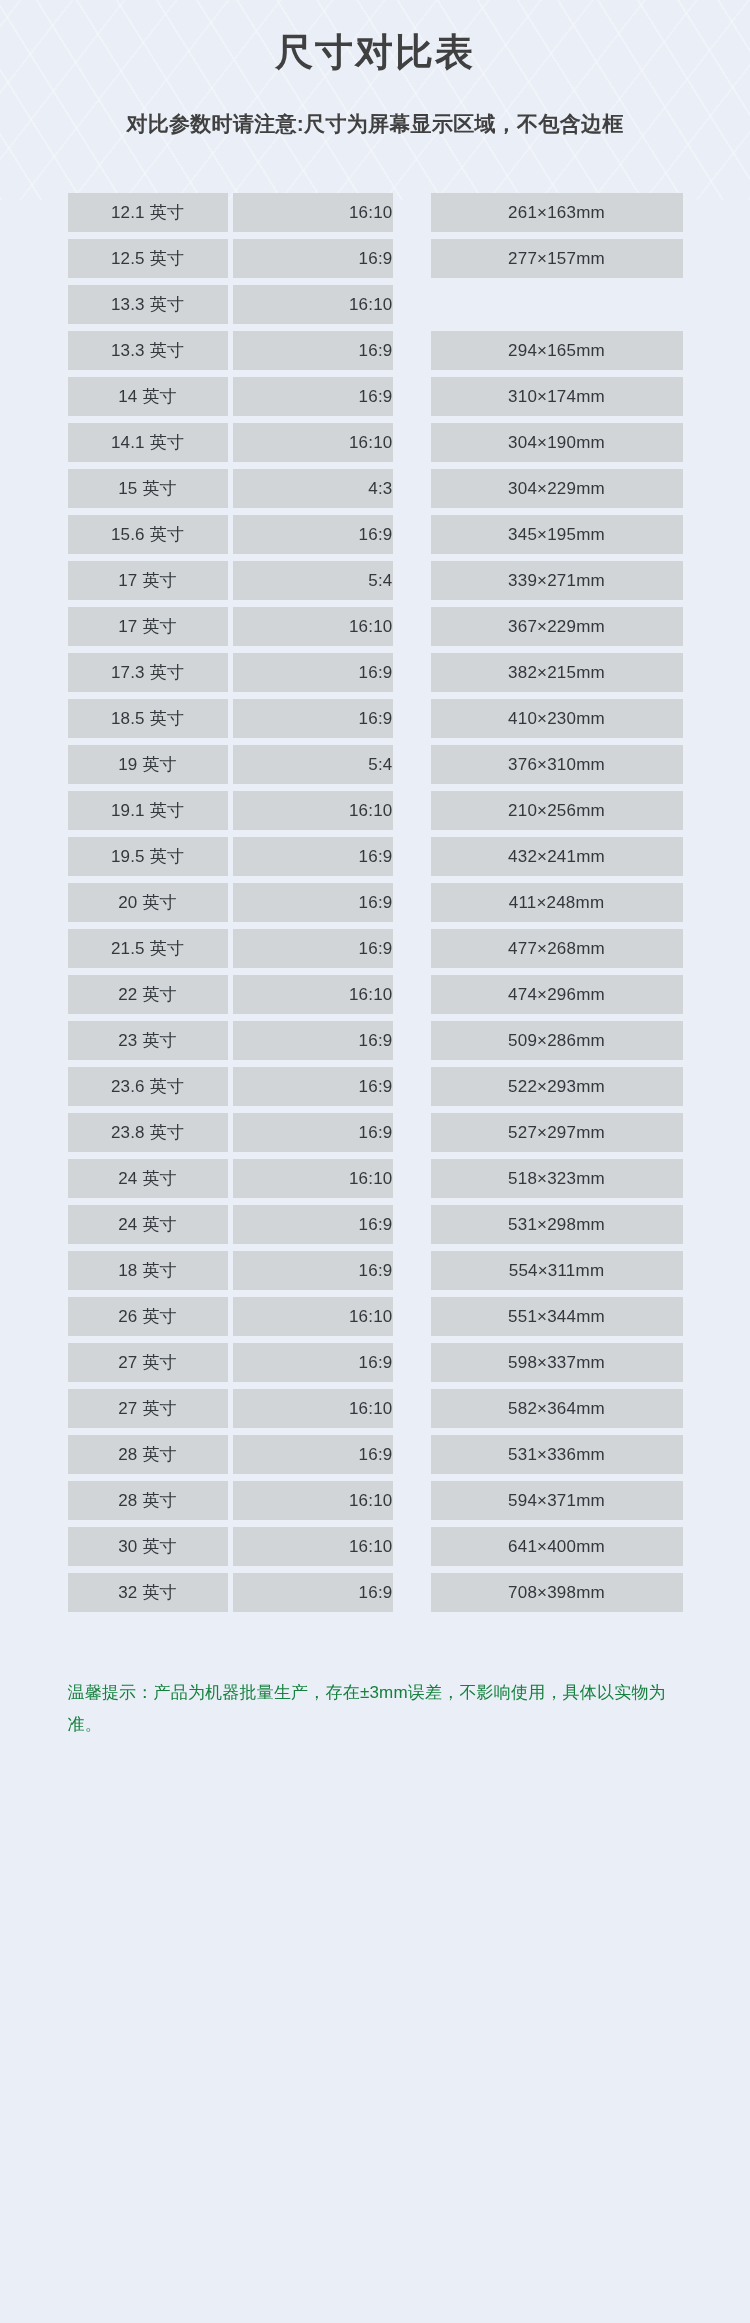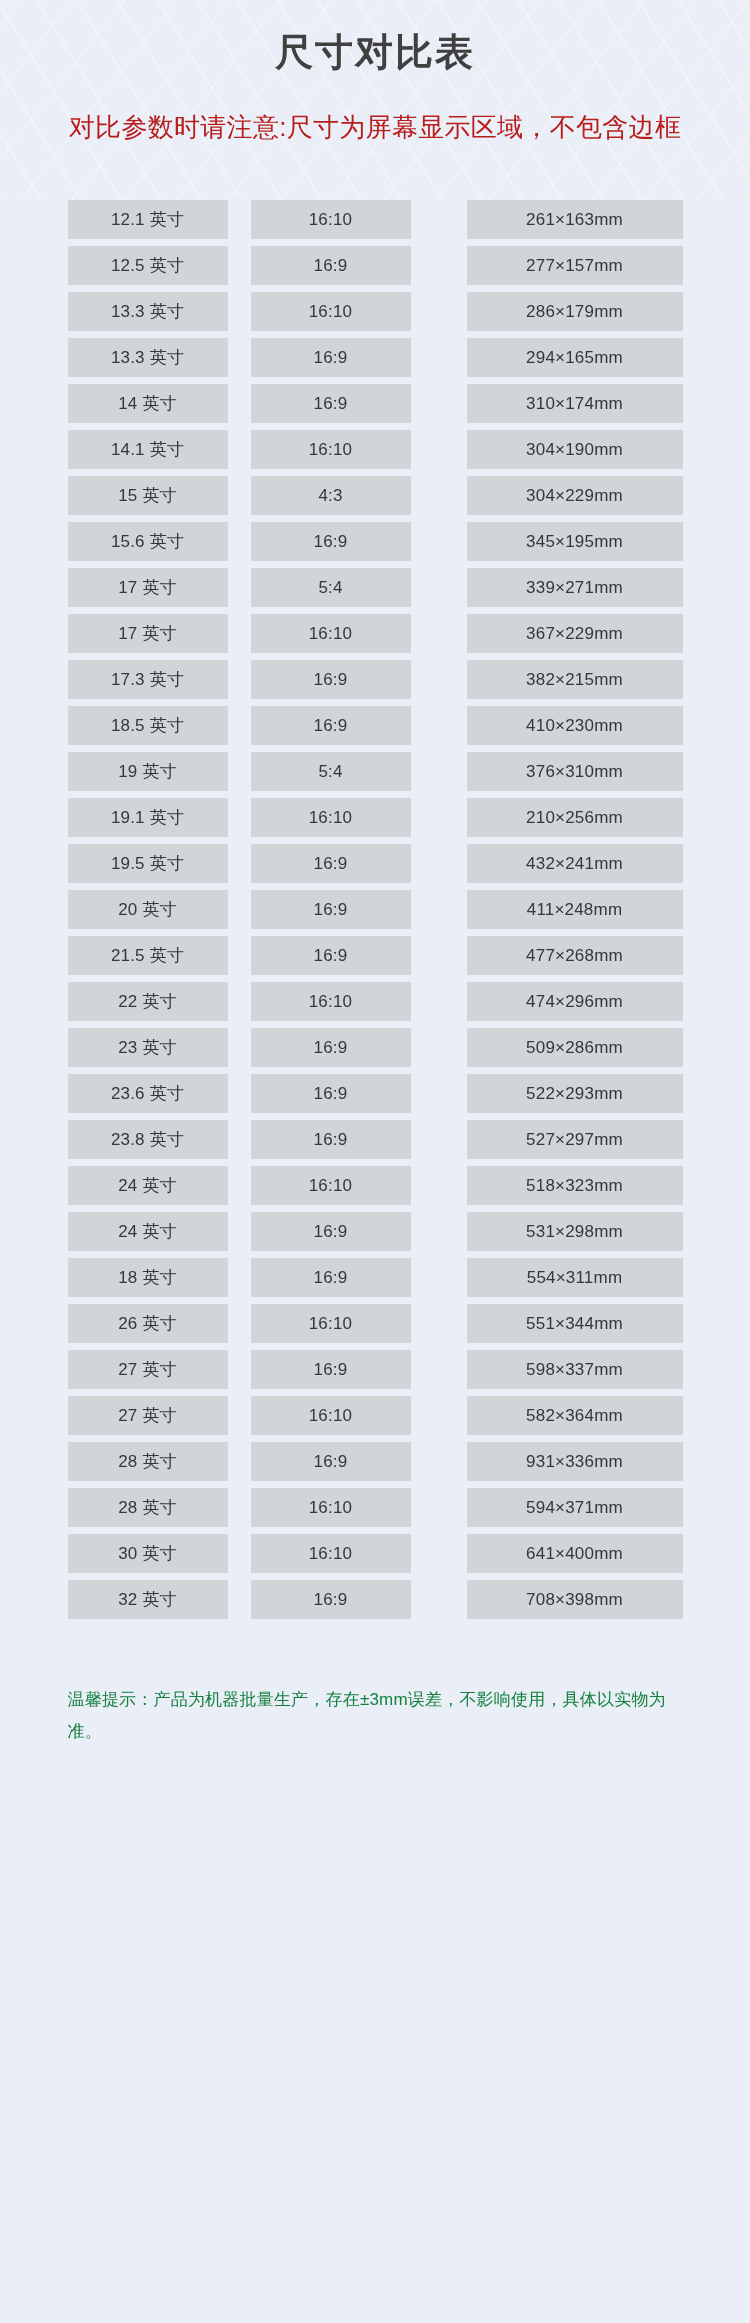--- a/index.html
+++ b/index.html
@@ -38,48 +38,48 @@
     font-size: 38px;
     font-weight: bold;
     letter-spacing: 2px;
     color: #404040;
     line-height: 1.35;
   }
   .subtitle {
     margin: 0;
     padding-top: 32px;
     text-align: center;
-    font-size: 26px;
-    font-weight: normal;
-    color: #b91c1c;
+    font-size: 21px;
+    font-weight: bold;
+    color: #404040;
     letter-spacing: .3px;
   }
   .table {
     margin: 0 auto;
     padding-top: 55px;
     width: 615px;
   }
   .row {
     display: flex;
-    gap: 23px;
+    gap: 5px;
     margin-bottom: 7px;
   }
   .cell {
     background: #d2d5d8;
     height: 39px;
     line-height: 39px;
     text-align: center;
     font-size: 17px;
     color: #33383d;
     letter-spacing: .2px;
     white-space: nowrap;
     overflow: hidden;
   }
   .c-size  { width: 160px; }
-  .c-ratio { width: 160px; }
+  .c-ratio { width: 160px; text-align: right; }
   .c-dim   { width: 185px; flex: 1 1 auto; margin-left: 33px; }
   .footer {
     width: 615px;
     margin: 0 auto;
     padding-top: 58px;
     font-size: 17px;
     line-height: 1.85;
     color: #15803d;
     letter-spacing: .2px;
   }
@@ -102,21 +102,20 @@
         <div class="cell c-dim">261×163mm</div>
       </div>
       <div class="row">
         <div class="cell c-size">12.5 英寸</div>
         <div class="cell c-ratio">16:9</div>
         <div class="cell c-dim">277×157mm</div>
       </div>
       <div class="row">
         <div class="cell c-size">13.3 英寸</div>
         <div class="cell c-ratio">16:10</div>
-        <div class="cell c-dim">286×179mm</div>
       </div>
       <div class="row">
         <div class="cell c-size">13.3 英寸</div>
         <div class="cell c-ratio">16:9</div>
         <div class="cell c-dim">294×165mm</div>
       </div>
       <div class="row">
         <div class="cell c-size">14 英寸</div>
         <div class="cell c-ratio">16:9</div>
         <div class="cell c-dim">310×174mm</div>
@@ -227,21 +226,21 @@
         <div class="cell c-dim">598×337mm</div>
       </div>
       <div class="row">
         <div class="cell c-size">27 英寸</div>
         <div class="cell c-ratio">16:10</div>
         <div class="cell c-dim">582×364mm</div>
       </div>
       <div class="row">
         <div class="cell c-size">28 英寸</div>
         <div class="cell c-ratio">16:9</div>
-        <div class="cell c-dim">931×336mm</div>
+        <div class="cell c-dim">531×336mm</div>
       </div>
       <div class="row">
         <div class="cell c-size">28 英寸</div>
         <div class="cell c-ratio">16:10</div>
         <div class="cell c-dim">594×371mm</div>
       </div>
       <div class="row">
         <div class="cell c-size">30 英寸</div>
         <div class="cell c-ratio">16:10</div>
         <div class="cell c-dim">641×400mm</div>

